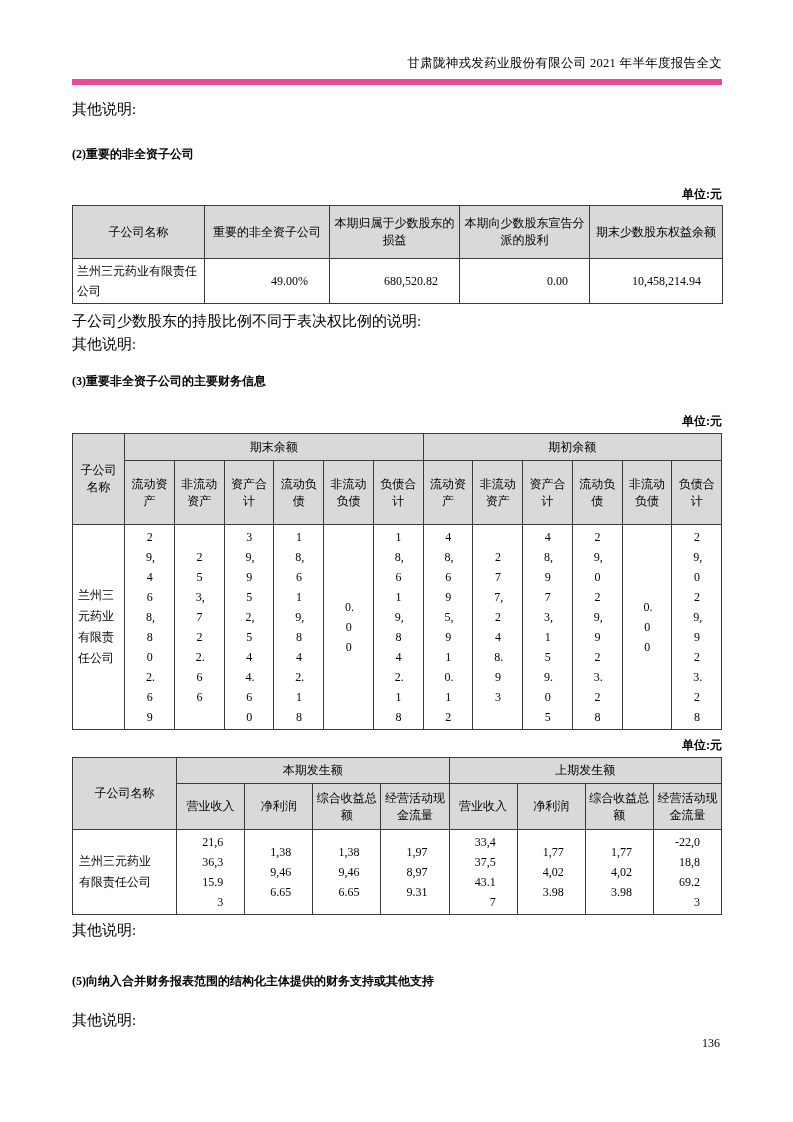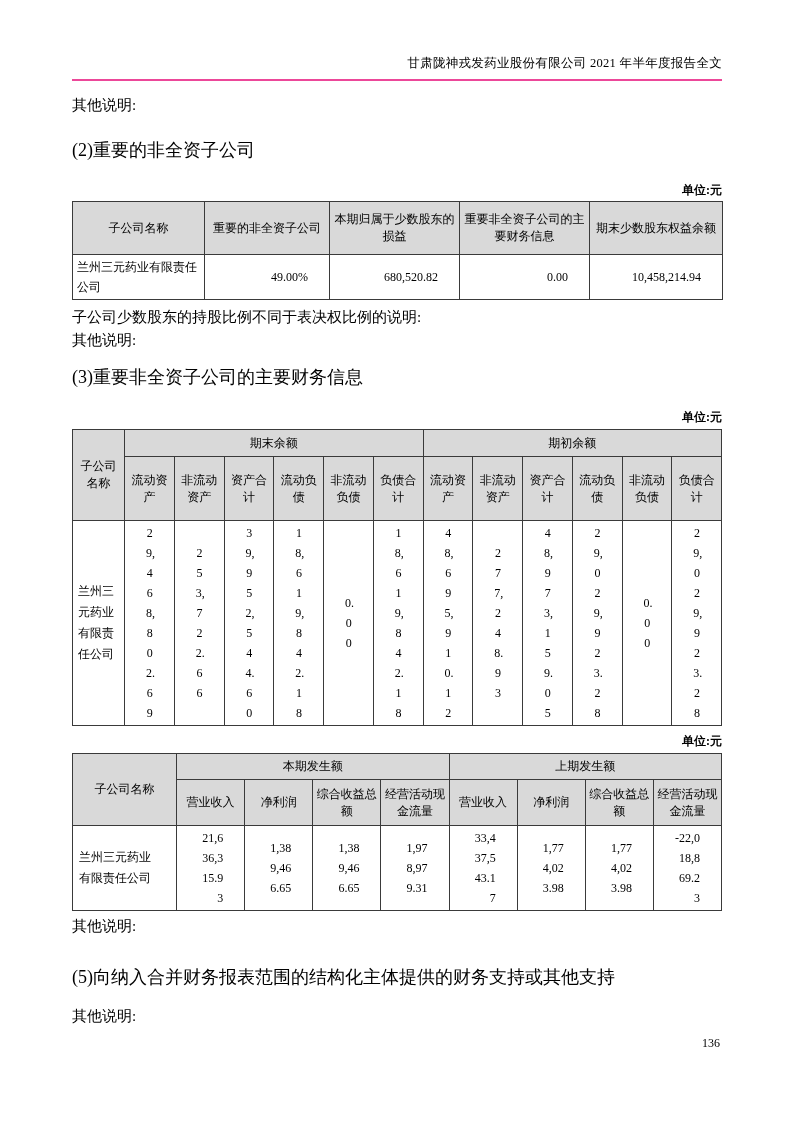--- a/index.html
+++ b/index.html
@@ -4,25 +4,25 @@
 <style>
   * { margin:0; padding:0; box-sizing:border-box; }
   html,body { background:#ffffff; }
   .page {
     width:793px; height:1122px; position:relative; background:#fff;
     font-family:"Liberation Serif","DejaVu Serif",serif; color:#000;
     padding:54px 71px 0 72px; overflow:hidden;
   }
   .doc-header {
     text-align:right; font-size:12.5px; line-height:18px;
-    padding-bottom:7px; border-bottom:2px solid #ec4899; letter-spacing:0.3px;
+    padding-bottom:7px; border-bottom:6px solid #ec4899; letter-spacing:0.3px;
   }
   p.note { font-size:15px; line-height:18px; }
   .note-top { margin-top:15px; }
-  h3.sec { font-size:18px; font-weight:normal; line-height:20px; }
+  h3.sec { font-size:12px; font-weight:bold; line-height:20px; }
   .sec2 { margin-top:26px; }
   .sec3 { margin-top:18px; }
   .sec4 { margin-top:20px; }
   .sec5 { margin-top:32px; }
   .unit-line { text-align:right; font-size:12px; line-height:17px;font-weight:bold; }
   .unit1 { margin-top:22px; }
   .unit2 { margin-top:22px; }
   .unit3 { margin-top:7px; }
   table { border-collapse:collapse; width:650px; table-layout:fixed; }
   .t1 { margin-top:2px; }
@@ -67,21 +67,21 @@
         <col style="width:125px">
         <col style="width:130px">
         <col style="width:130px">
         <col style="width:133px">
     </colgroup>
     <tbody>
         <tr class="hrow">
       <td class="hd">子公司名称</td>
       <td class="hd">重要的非全资子公司</td>
       <td class="hd">本期归属于少数股东的损益</td>
-      <td class="hd">重要非全资子公司的主要财务信息</td>
+      <td class="hd">本期向少数股东宣告分派的股利</td>
       <td class="hd">期末少数股东权益余额</td>
     </tr>
     <tr class="drow">
       <td class="name-cell">兰州三元药业有限责任公司</td>
       <td class="num">49.00%</td>
       <td class="num">680,520.82</td>
       <td class="num">0.00</td>
       <td class="num">10,458,214.94</td>
     </tr>
   </tbody>

